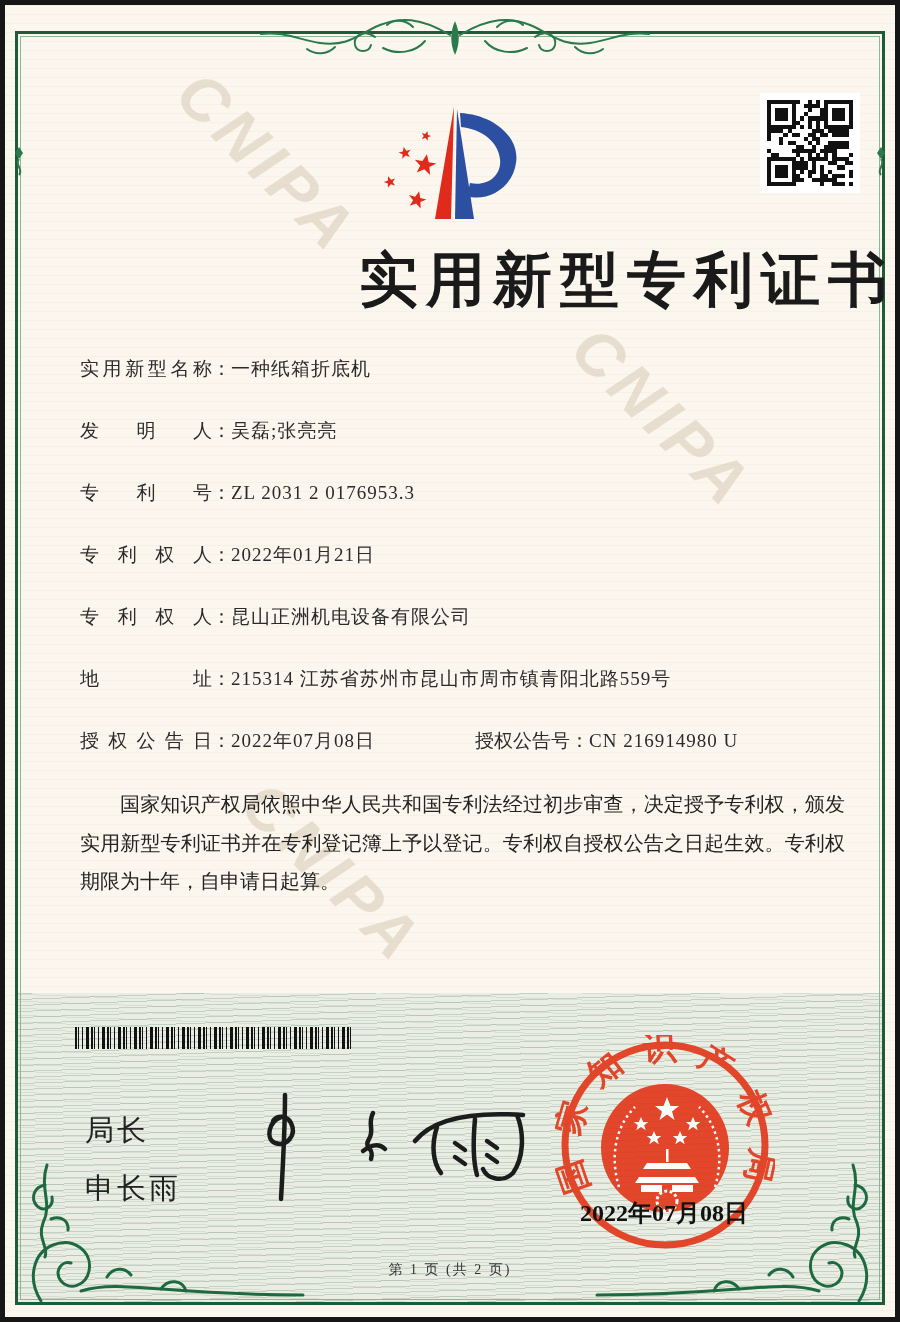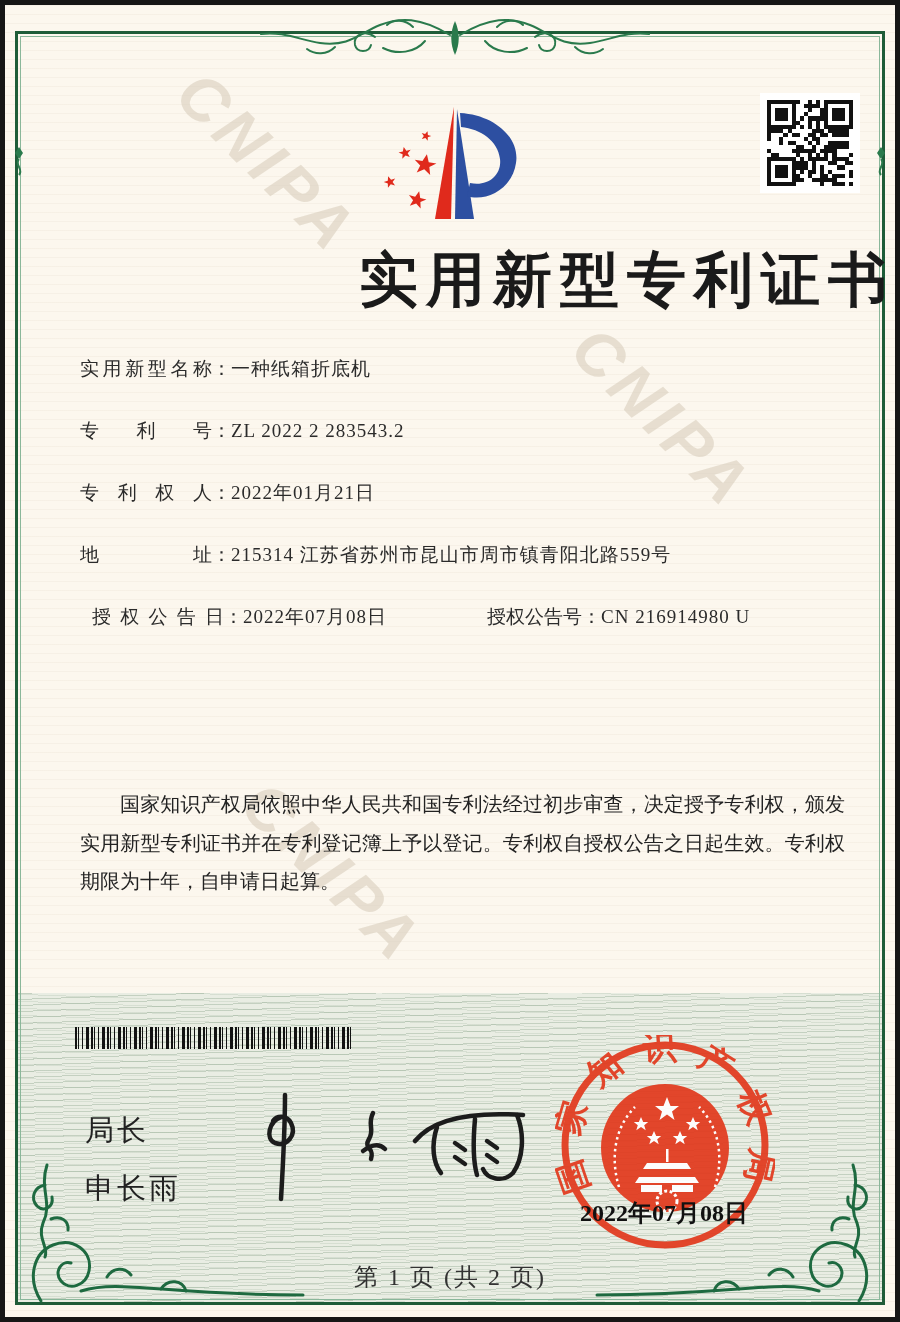--- a/index.html
+++ b/index.html
@@ -41,36 +41,36 @@
   .logo{position:absolute;left:372px;top:96px;z-index:3;}
   .qr{position:absolute;left:755px;top:88px;width:100px;height:100px;background:#fff;z-index:3;
     display:flex;align-items:center;justify-content:center;}
   .title{position:absolute;left:0;right:0;top:236px;z-index:3;text-align:right;
     font-size:59px;font-weight:bold;letter-spacing:8px;color:#1a1a1a;}
   .fields{position:absolute;left:75px;top:352px;width:770px;z-index:3;font-size:19px;line-height:24px;}
   .field-row{height:62px;}
   .flabel{display:inline-block;width:132px;text-align:justify;text-align-last:justify;vertical-align:top;}
   .fcolon{display:inline-block;vertical-align:top;}
   .fvalue{display:inline-block;vertical-align:top;letter-spacing:1px;}
-  .grant-row{position:relative;height:56px;margin-left:12px;}
+  .grant-row{position:relative;height:56px;}
   .grant-number{position:absolute;left:395px;top:0;white-space:nowrap;}
   .body-text{position:absolute;left:75px;top:780px;width:765px;z-index:3;
     font-size:20px;line-height:38.5px;text-align:justify;color:#222;}
   .body-text p{margin:0;text-indent:2em;}
   .barcode{position:absolute;left:70px;top:1022px;width:276px;height:22px;z-index:3;
     background:repeating-linear-gradient(90deg,#121212 0 2px,transparent 2px 3px,#121212 3px 4px,transparent 4px 7px,#121212 7px 8px,transparent 8px 11px,#121212 11px 14px,transparent 14px 16px);}
   .signer{position:absolute;left:80px;top:1106px;z-index:3;
     font-family:"Liberation Sans","DejaVu Sans",sans-serif;font-size:29px;color:#222;}
   .signer div{margin-bottom:18px;letter-spacing:3px;}
   .signature{position:absolute;left:220px;top:1082px;z-index:3;}
   .seal{position:absolute;left:550px;top:1030px;width:220px;height:220px;z-index:3;}
   .seal-date{position:absolute;left:575px;top:1192px;width:200px;z-index:4;
     font-size:24px;font-weight:600;color:#111;white-space:nowrap;}
   .footer{position:absolute;left:0;right:0;top:1256px;z-index:3;text-align:center;
-    font-size:24px;color:#333;letter-spacing:2px;}
+    font-size:14px;color:#333;letter-spacing:2px;}
   .orn-top{position:absolute;left:240px;top:2px;z-index:5;pointer-events:none;}
   .orn-corner{position:absolute;bottom:8px;z-index:5;pointer-events:none;}
   .orn-bl{left:6px;}
   .orn-br{right:6px;transform:scaleX(-1);}
   .orn-side{position:absolute;top:140px;z-index:5;pointer-events:none;}
   .orn-left{left:6px;}
   .orn-right{right:6px;transform:scaleX(-1);}
 </style>
 </head>
 <body>
@@ -394,24 +394,30 @@
       </svg>
   </div>
 
   <div class="title">实用新型专利证书</div>
 
   <div class="fields">
     <div class="field-row">
       <span class="flabel">实用新型名称</span><span class="fcolon">：</span><span class="fvalue">一种纸箱折底机</span>
     </div>
     <div class="field-row">
-      <span class="flabel">专利号</span><span class="fcolon">：</span><span class="fvalue">ZL 2022 2 283543.2</span>
+      <span class="flabel">发明人</span><span class="fcolon">：</span><span class="fvalue">吴磊;张亮亮</span>
+    </div>
+    <div class="field-row">
+      <span class="flabel">专利号</span><span class="fcolon">：</span><span class="fvalue">ZL 2031 2 0176953.3</span>
     </div>
     <div class="field-row">
       <span class="flabel">专利权人</span><span class="fcolon">：</span><span class="fvalue">2022年01月21日</span>
+    </div>
+    <div class="field-row">
+      <span class="flabel">专利权人</span><span class="fcolon">：</span><span class="fvalue">昆山正洲机电设备有限公司</span>
     </div>
     <div class="field-row">
       <span class="flabel">地址</span><span class="fcolon">：</span><span class="fvalue">215314 江苏省苏州市昆山市周市镇青阳北路559号</span>
     </div>
     <div class="field-row grant-row">
       <span>
         <span class="flabel">授权公告日</span><span class="fcolon">：</span><span class="fvalue">2022年07月08日</span>
       </span>
       <span class="grant-number">
         <span>授权公告号</span><span>：</span><span class="fvalue">CN 216914980 U</span>

